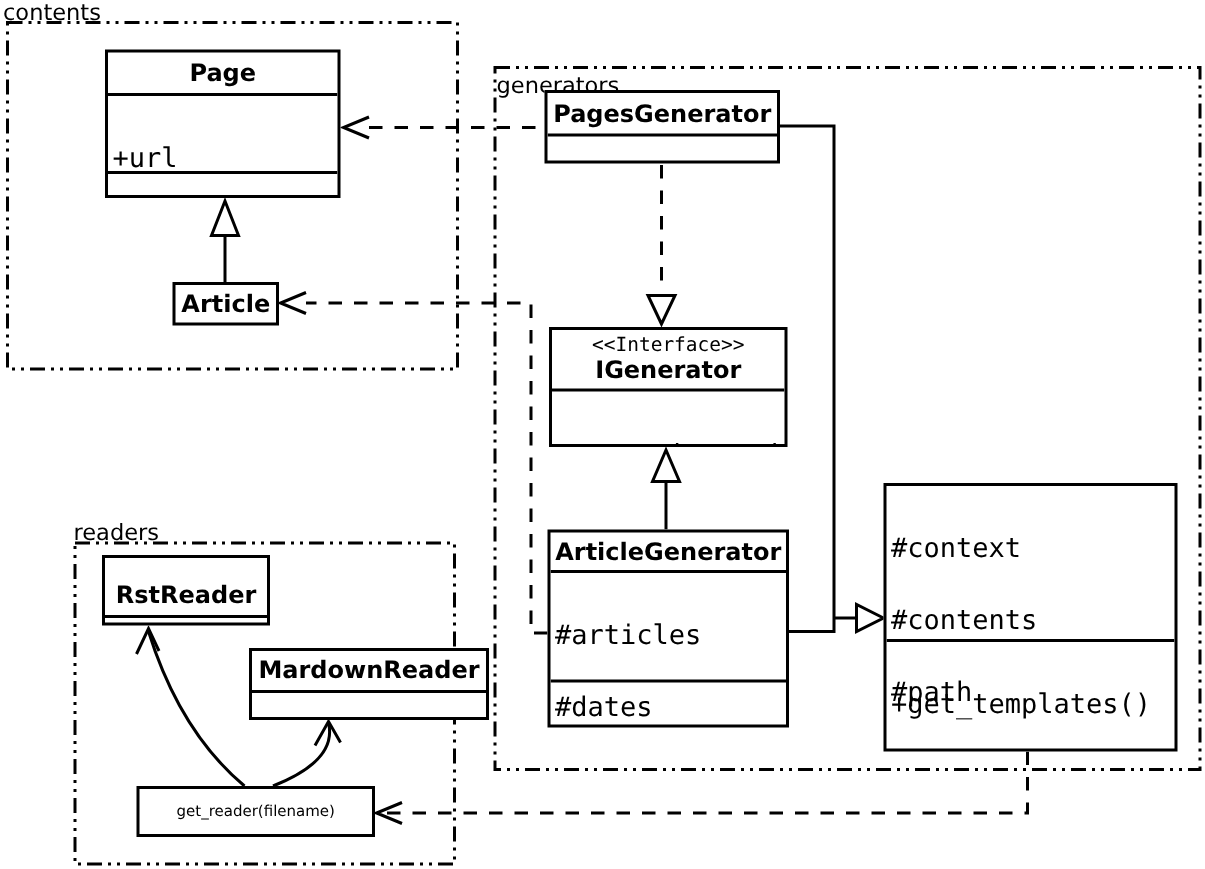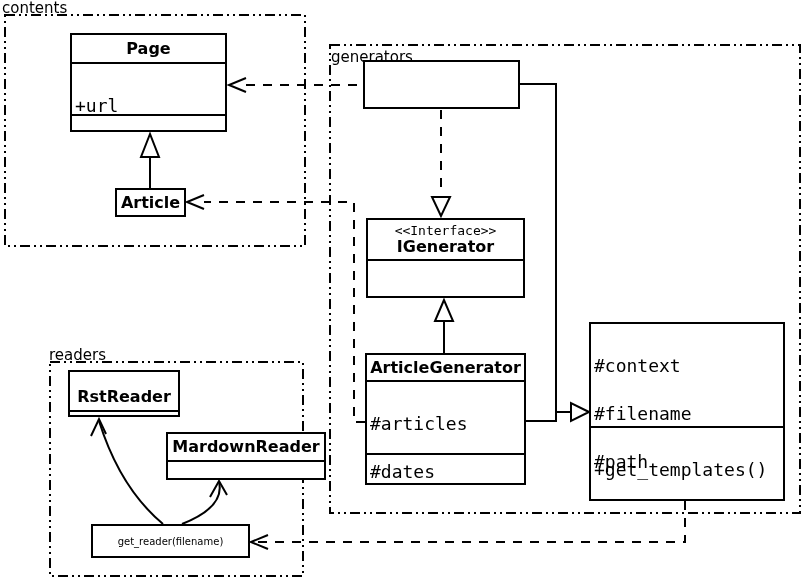--- a/index.html
+++ b/index.html
@@ -115,20 +115,21 @@
     <div class="rows sep">
       
     </div>
   </div>
 
   <div class="uml-class" style="left:115px; top:188px; width:71px; height:29px;">
     <div class="uml-title" style="height:100%;">Article</div>
   </div>
 
   <div class="uml-class" style="left:363px; top:60px; width:157px; height:49px;">
+    <div class="uml-title hasmore" style="height:27px;">PagesGenerator</div>
     <div class="rows">
       
     </div>
   </div>
 
   <div class="uml-class" style="left:366px; top:218px; width:159px; height:80px;">
     <div class="uml-title hasmore" style="height:39px;">
       <div class="stereotype">&lt;&lt;Interface&gt;&gt;</div>
       <div>IGenerator</div>
     </div>
@@ -148,21 +149,21 @@
     </div>
     <div class="rows sep">
       
       
     </div>
   </div>
 
   <div class="uml-class" style="left:589px; top:322px; width:196px; height:179px;">
     <div class="rows" style="height:100px;">
       <div>#context</div>
-      <div>#filename</div>
+      <div>#contents</div>
       <div>#path</div>
       
       
       
     </div>
     <div class="rows sep">
       <div>+get_templates()</div>
       
       
     </div>

